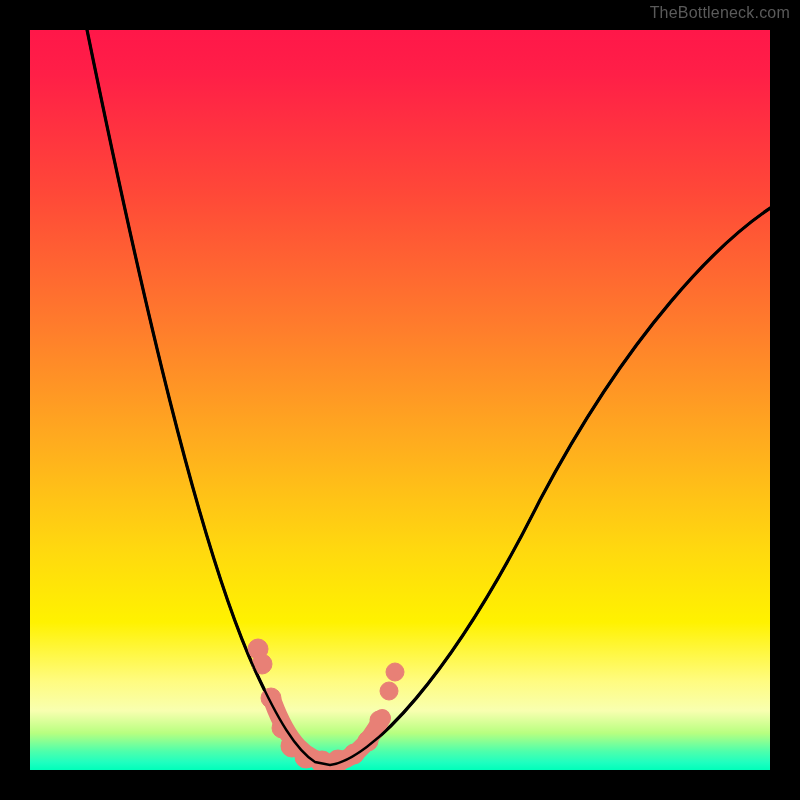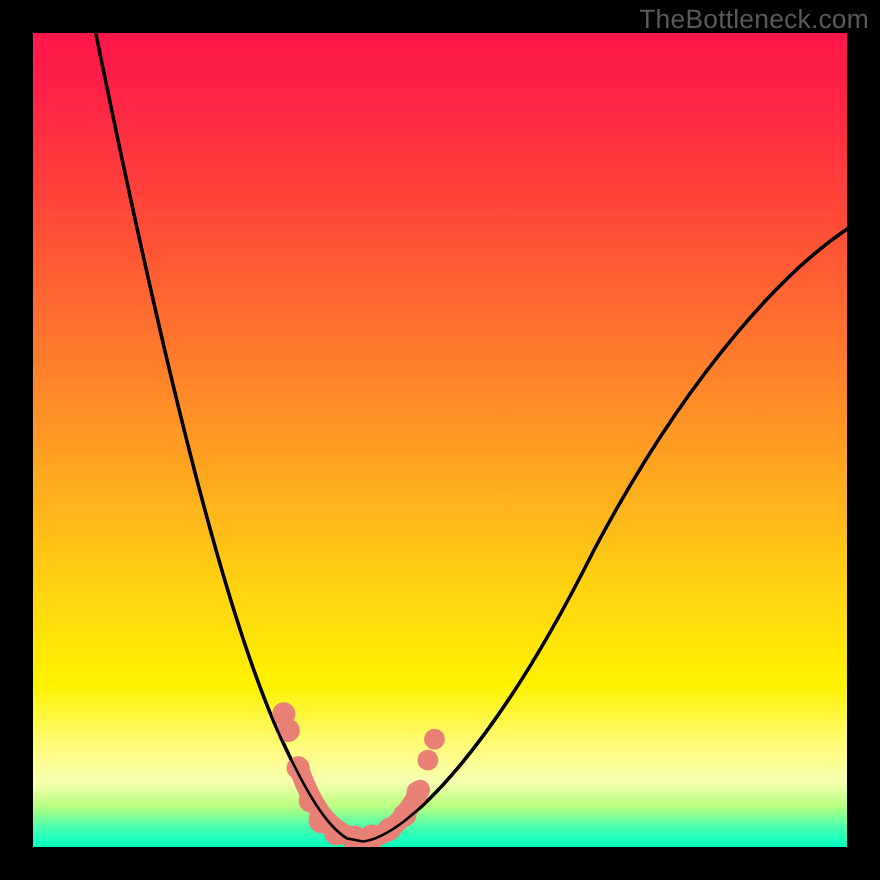--- a/index.html
+++ b/index.html
@@ -56,21 +56,21 @@
     left: 0;
     top: 0;
     width: 740px;
     height: 740px;
   }
   .watermark {
     position: absolute;
     top: 4px;
     right: 10px;
     color: #5a5a5a;
-    font-size: 24px;
+    font-size: 16px;
     font-weight: 500;
     letter-spacing: 0.2px;
     user-select: none;
   }
 </style>
 </head>
 <body>
 
 <div class="frame">
 

